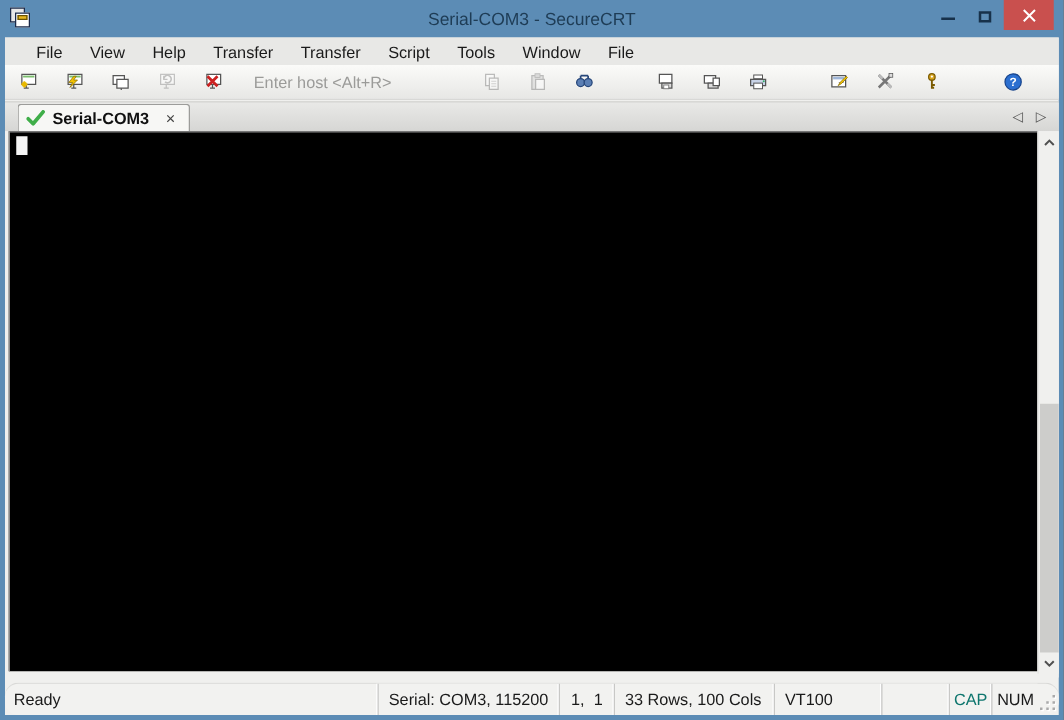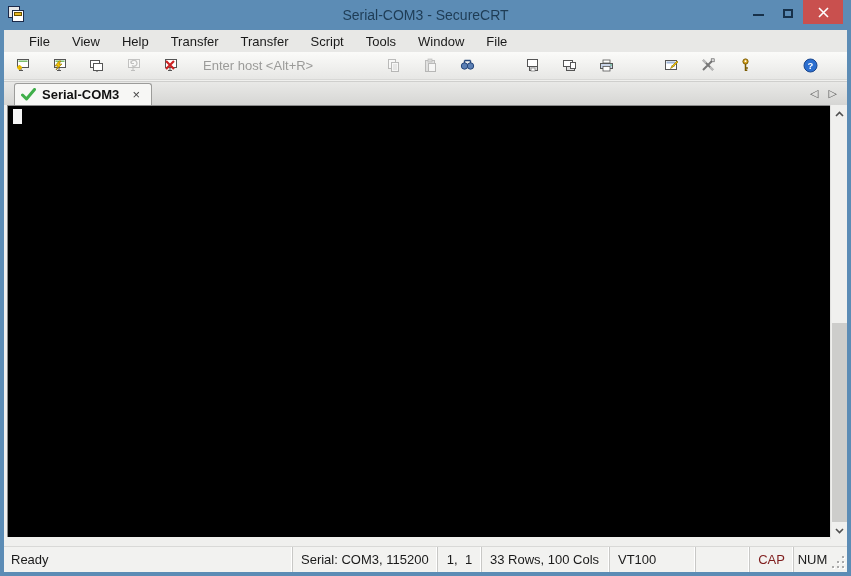--- a/index.html
+++ b/index.html
@@ -55,30 +55,30 @@
   .terminal{ position:absolute; left:3px; top:0; right:17px; bottom:5px; background:#000;
     border-top:1px solid #8A8A8A; border-left:1px solid #8A8A8A; }
   .cursor-block{ position:absolute; left:5px; top:3px; width:9px; height:15px; background:#F5F5F5; }
   
   .scrollbar{ position:absolute; top:0; right:0; width:17px; bottom:3px; background:#F0F0EE; border-left:1px solid #E2E2E0; }
   .sb-arrow{ position:absolute; left:0; width:16px; height:17px; display:flex; align-items:center; justify-content:center; }
   .sb-up{ top:0; } .sb-down{ bottom:0; }
   .sb-thumb{ position:absolute; left:1px; width:15px; top:218px; bottom:17px; background:#CDCDCB; }
   
   .statusbar{ position:absolute; left:0; right:0; bottom:0; height:26px; background:#F2F2F0;
-    border-top:1px solid #D9D9D7; display:flex; align-items:center; font-size:13px; color:#1A1A1A; }
+    border-top:1px solid #D9D9D7; display:flex; align-items:center; font-size:13px; color:#1A1A1A;border-radius:11px; }
   .sb-sec{ height:100%; display:flex; align-items:center; padding:0 8px; white-space:pre; }
   .sb-sep{ border-left:1px solid #C8C8C6; box-shadow:-1px 0 0 #FFF; }
   .sb-ready{ flex:1; padding-left:7px; }
   .sb-conn{ width:145px; }
   .sb-pos{ width:44px; justify-content:center; }
   .sb-size{ width:128px; }
   .sb-emu{ width:86px; }
   .sb-blank{ width:54px; }
-  .sb-cap{ width:44px; color:#7f1d1d; justify-content:center; }
+  .sb-cap{ width:34px; color:#0f766e; justify-content:center; }
   .sb-num{ width:38px; justify-content:center; }
   .grip{ width:16px; height:100%; position:relative; }
   .grip i{ position:absolute; width:2px; height:2px; background:#AAA; box-shadow:1px 1px 0 #FFF; }
   svg{ display:block; }
 </style>
 </head>
 <body>
 
 <div class="window">
 

